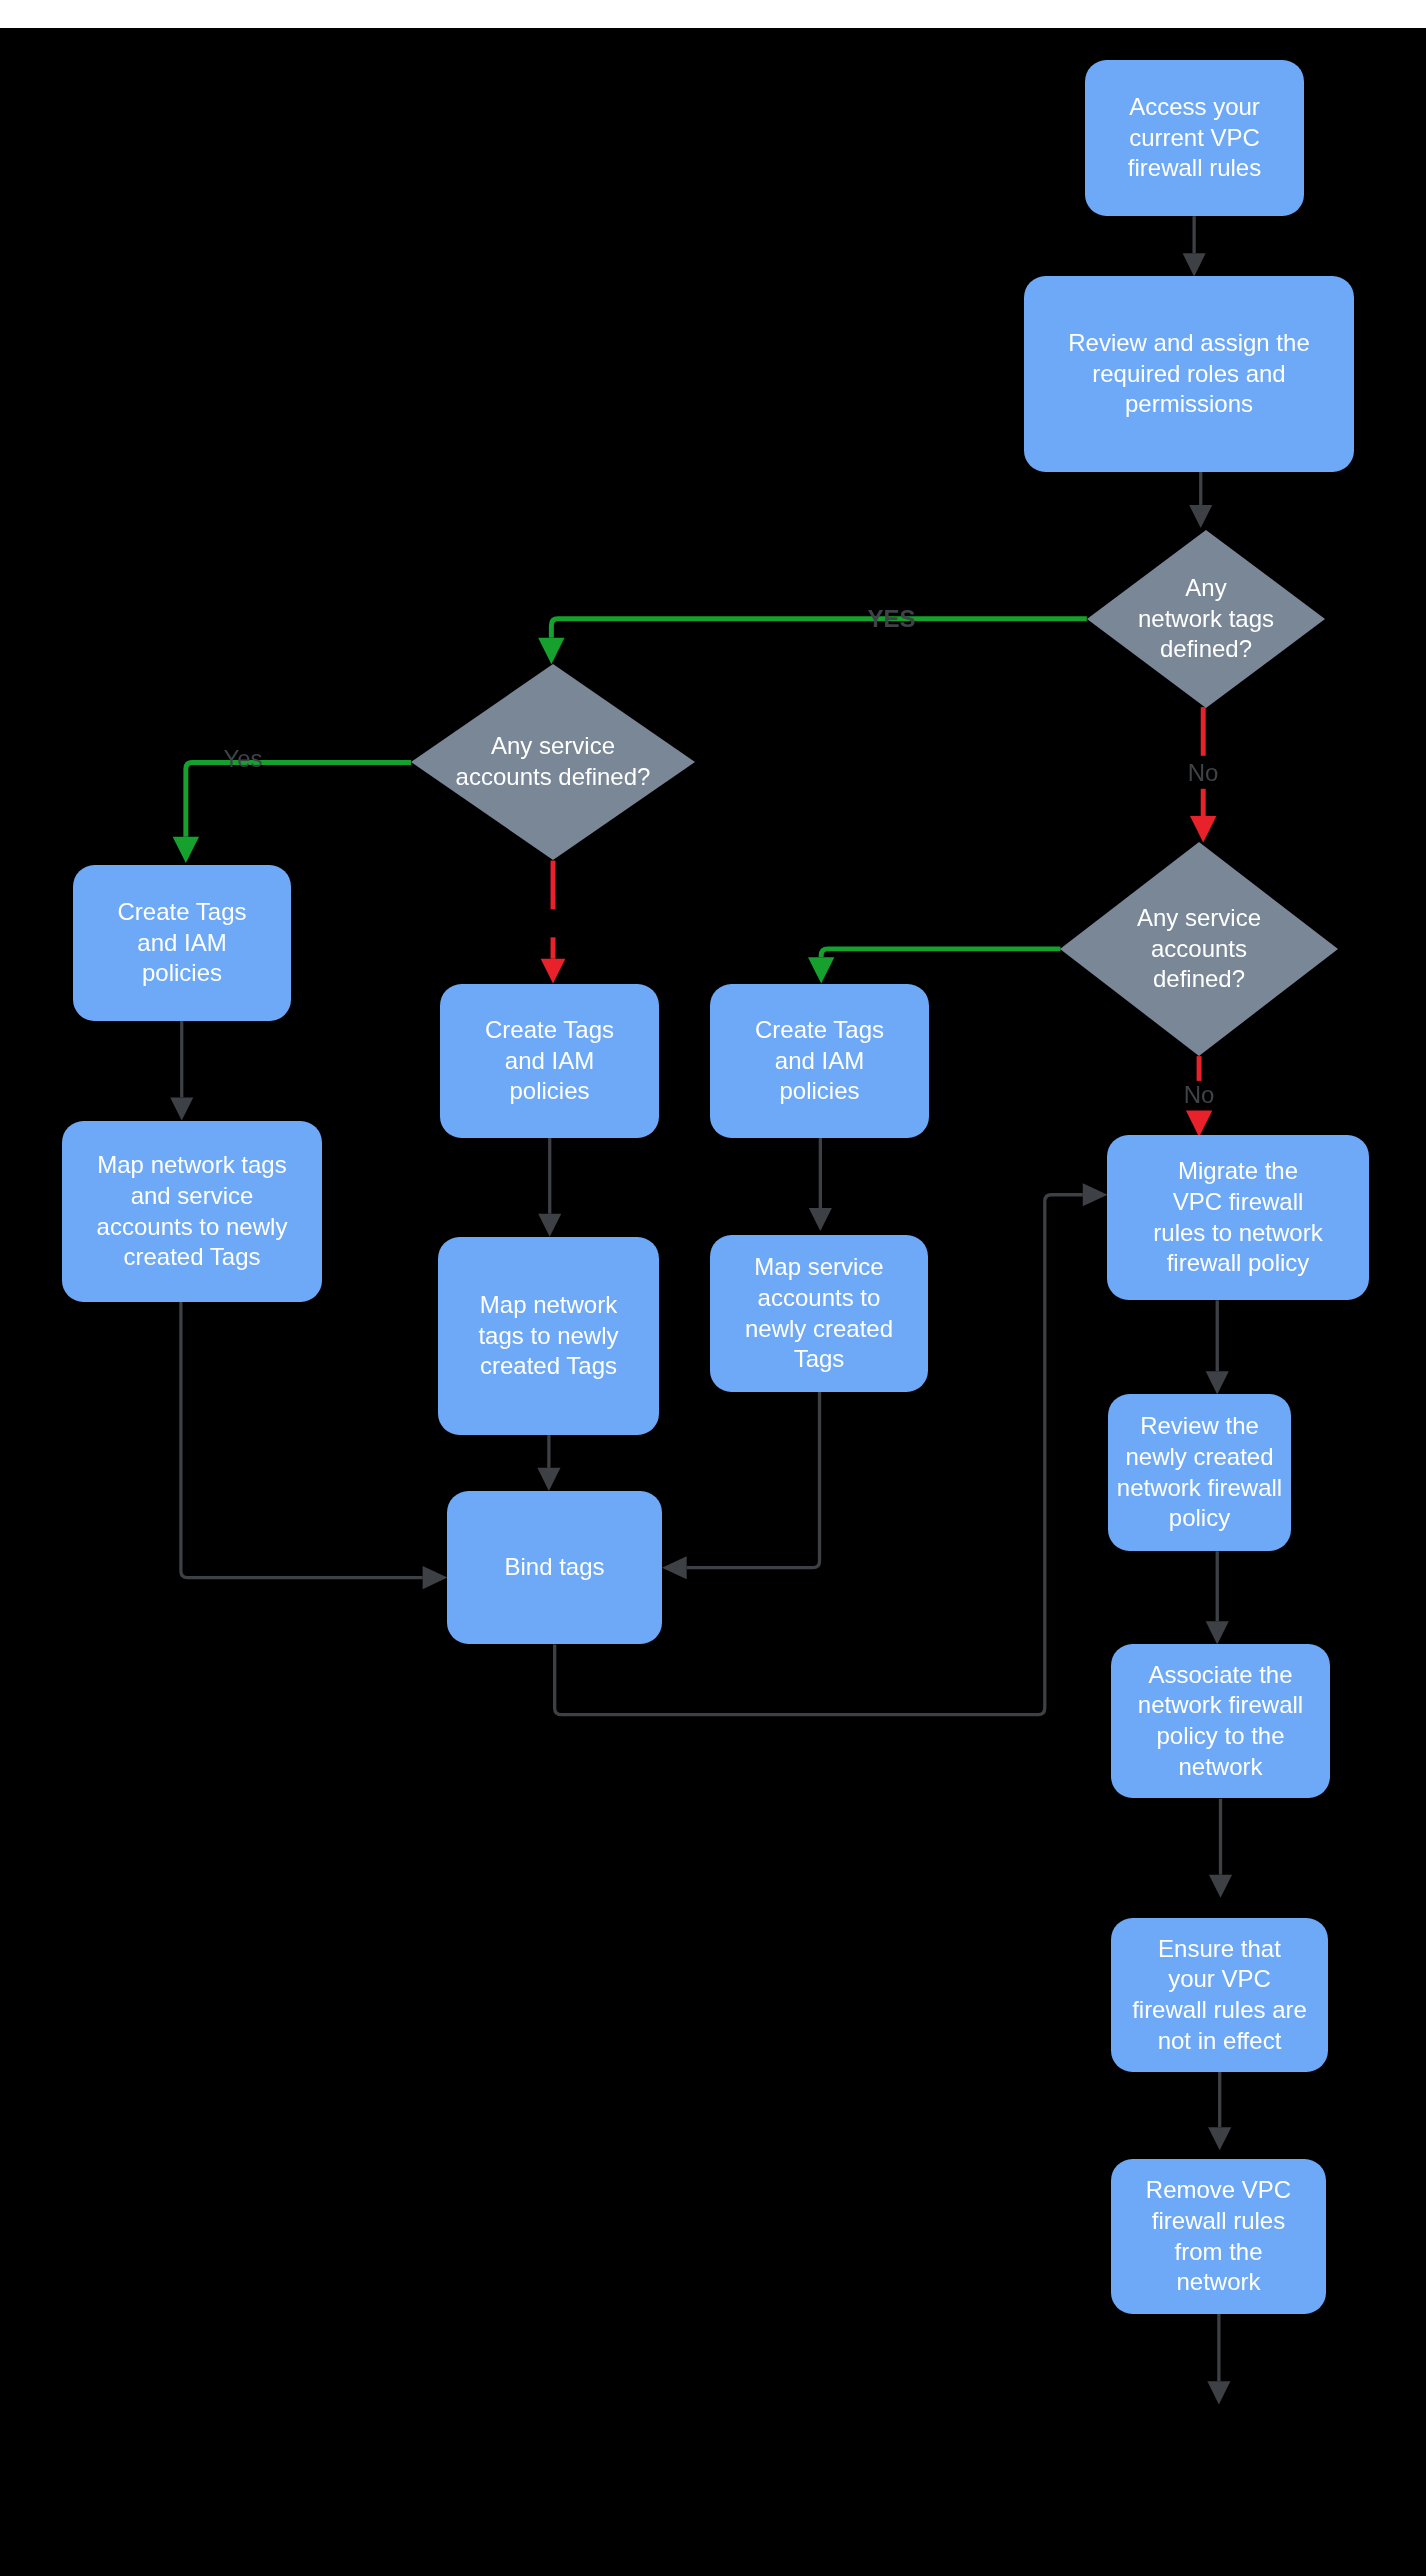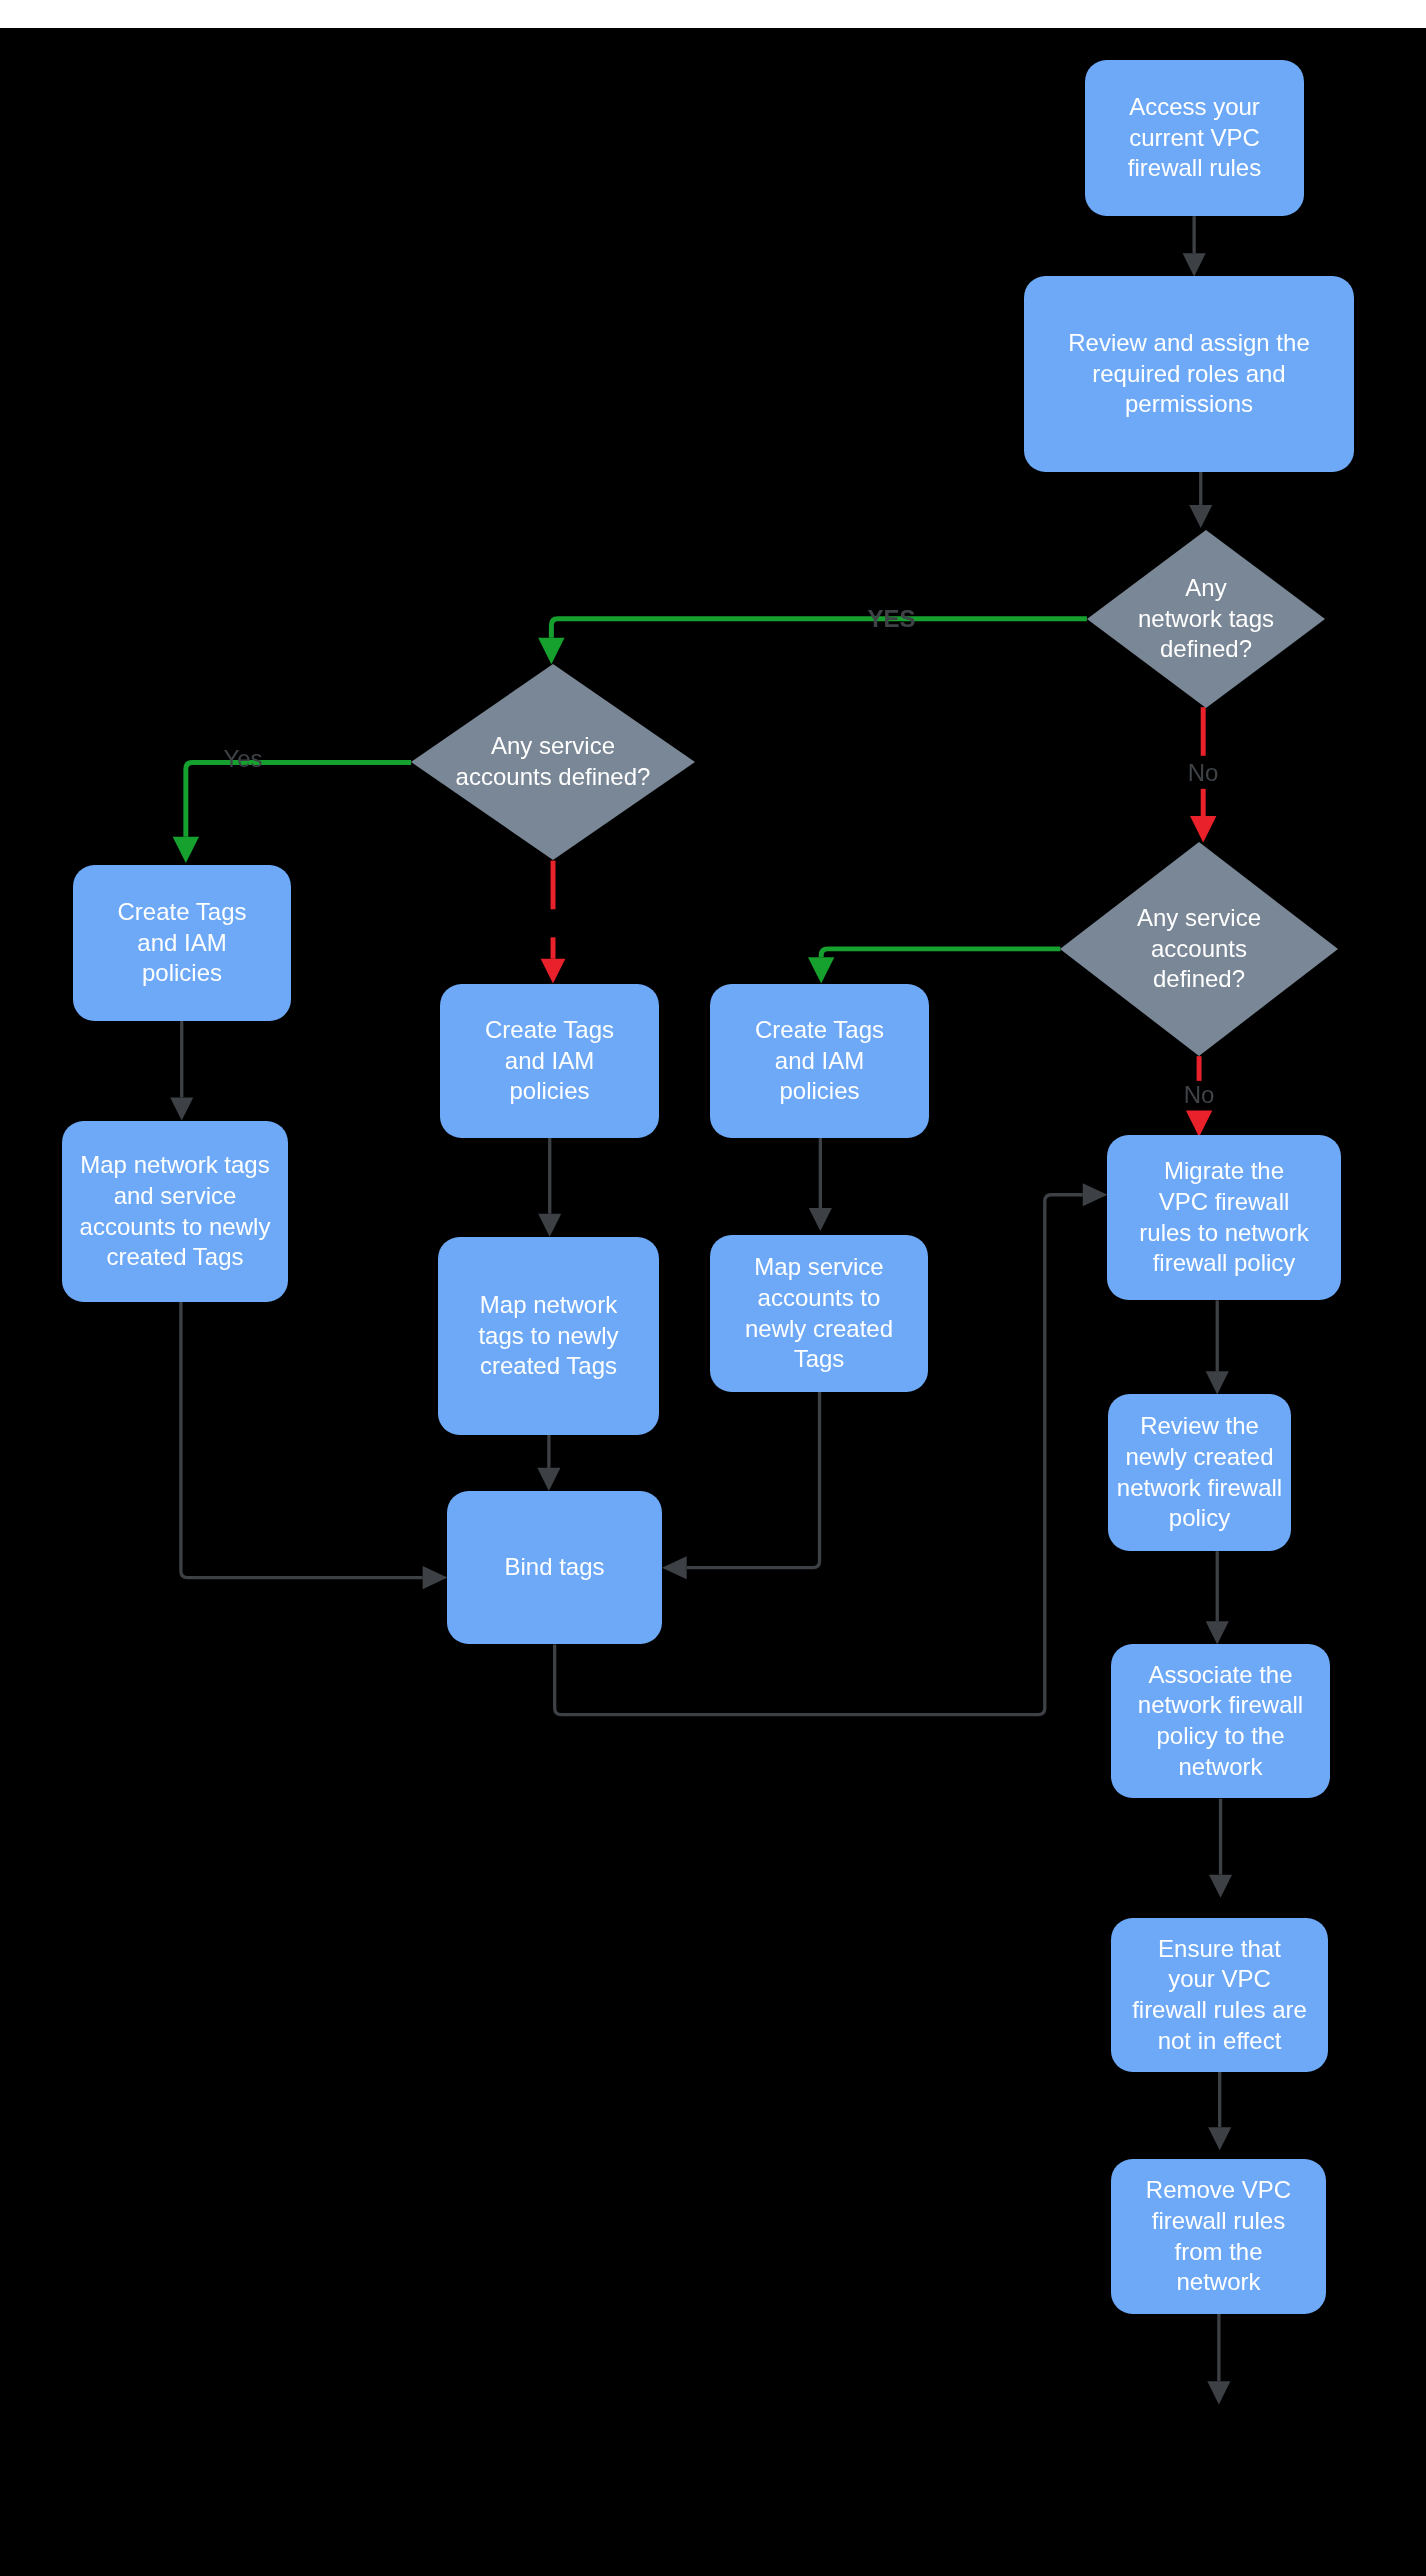--- a/index.html
+++ b/index.html
@@ -171,37 +171,37 @@
 policies</div>
 
   <div class="node process" style="left:440px;top:984px;width:219px;height:154px;">Create Tags
 and IAM
 policies</div>
 
   <div class="node process" style="left:710px;top:984px;width:219px;height:154px;">Create Tags
 and IAM
 policies</div>
 
-  <div class="node process" style="left:62px;top:1121px;width:226px;height:181px;">Map network tags
+  <div class="node process" style="left:62px;top:1121px;width:260px;height:181px;">Map network tags
 and service
 accounts to newly
 created Tags</div>
 
   <div class="node process" style="left:438px;top:1237px;width:221px;height:198px;">Map network
 tags to newly
 created Tags</div>
 
   <div class="node process" style="left:710px;top:1235px;width:218px;height:157px;">Map service
 accounts  to
 newly created
 Tags</div>
 
   <div class="node process" style="left:447px;top:1491px;width:215px;height:153px;">Bind tags</div>
 
-  <div class="node process" style="left:1107px;top:1135px;width:234px;height:165px;">Migrate the
+  <div class="node process" style="left:1107px;top:1135px;width:262px;height:165px;">Migrate the
 VPC firewall
 rules to network
 firewall policy</div>
 
   <div class="node process" style="left:1108px;top:1394px;width:183px;height:157px;">Review the
 newly created
 network firewall
 policy</div>
 
   <div class="node process" style="left:1111px;top:1644px;width:219px;height:154px;">Associate the

